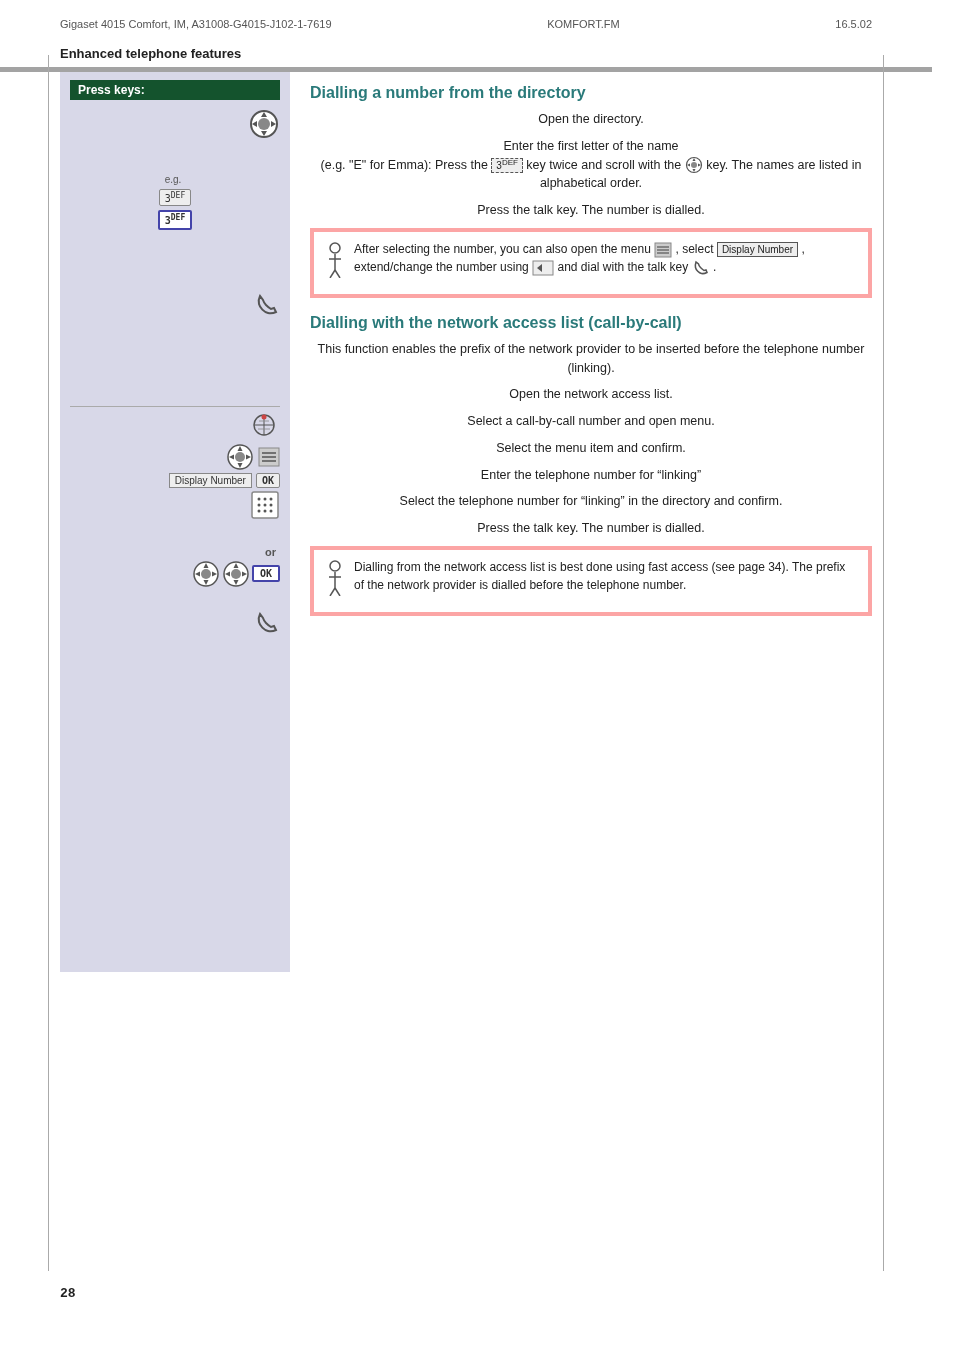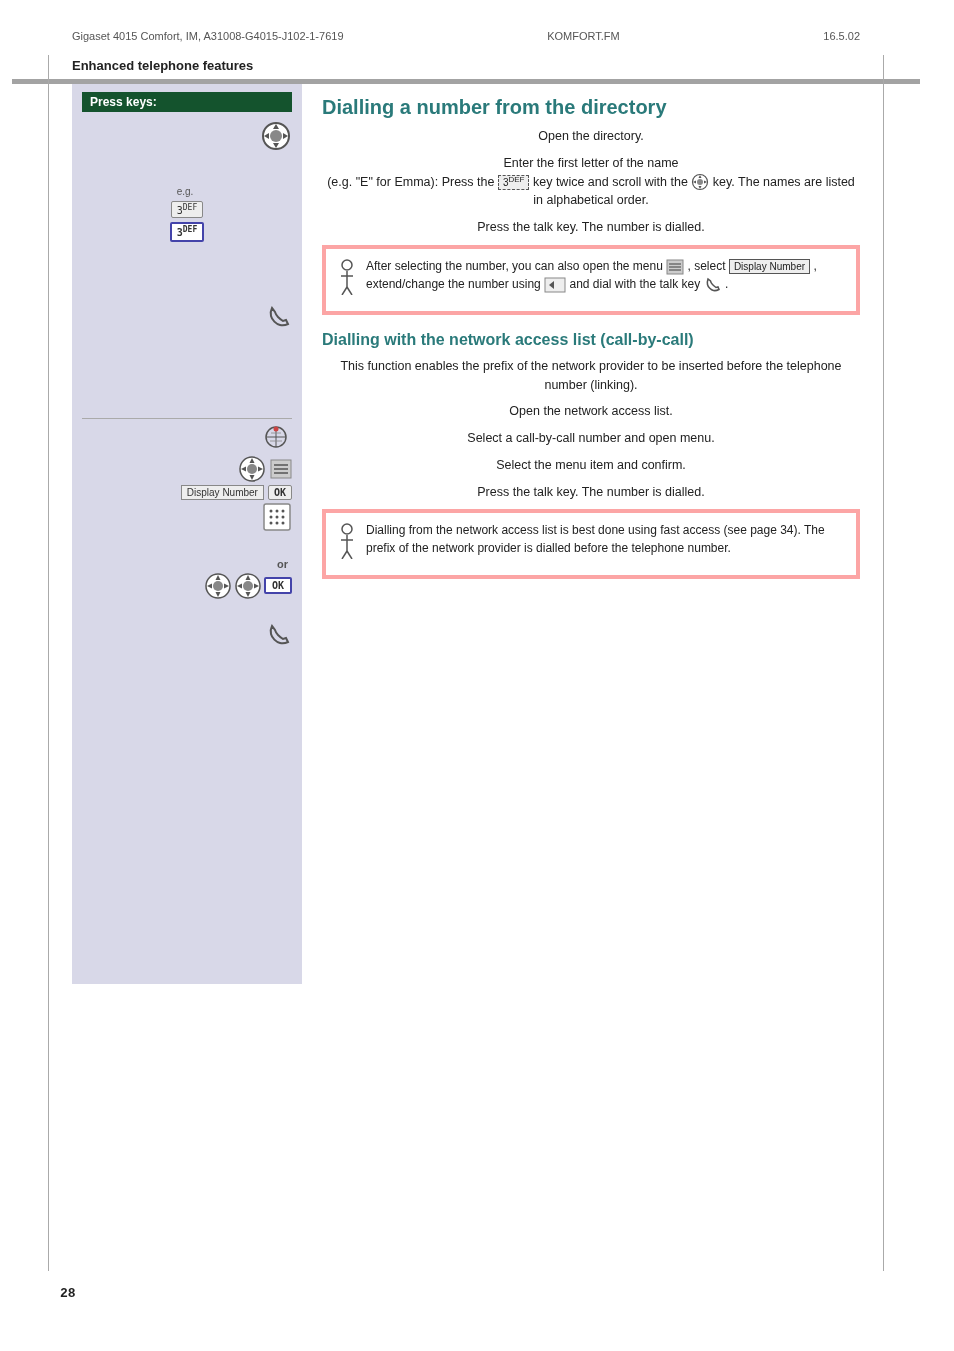--- a/index.html
+++ b/index.html
@@ -10,21 +10,21 @@
       font-family: Arial, Helvetica, sans-serif;
       font-size: 13px;
       color: #222;
       position: relative;
     }
 
     .page-wrapper {
       width: 932px;
       min-height: 1351px;
       position: relative;
-      padding: 12px;
+      padding: 0;
     }
 
     
     .header {
       display: flex;
       justify-content: space-between;
       align-items: center;
       padding: 18px 60px 6px 60px;
       font-size: 11px;
       color: #555;
@@ -88,21 +88,21 @@
 
     
     .right-col {
       flex: 1;
       padding: 8px 0 8px 20px;
     }
 
     
     .section-title {
       color: #2a7a7a;
-      font-size: 20px;
+      font-size: 16px;
       font-weight: bold;
       margin-bottom: 8px;
       margin-top: 4px;
     }
 
     .section-title2 {
       color: #2a7a7a;
       font-size: 16px;
       font-weight: bold;
       margin-bottom: 8px;
@@ -481,20 +481,22 @@
         </div>
       </div>
 
       <div class="section-title2">Dialling with the network access list (call-by-call)</div>
 
       <p class="para">This function enables the prefix of the network provider to be inserted before the telephone number (linking).</p>
 
       <p class="para">Open the network access list.</p>
       <p class="para">Select a call-by-call number and open menu.</p>
       <p class="para">Select the menu item and confirm.</p>
+      <p class="para">Enter the telephone number for “linking”</p>
+      <p class="para">Select the telephone number for “linking” in the directory and confirm.</p>
       <p class="para">Press the talk key. The number is dialled.</p>
 
       <div class="info-box">
         <div class="info-icon">
           <svg width="22" height="36" viewBox="0 0 22 36">
             <circle cx="11" cy="6" r="5" fill="none" stroke="#555" stroke-width="1.5"></circle>
             <line x1="11" y1="12" x2="11" y2="28" stroke="#555" stroke-width="1.5"></line>
             <line x1="5" y1="17" x2="17" y2="17" stroke="#555" stroke-width="1.5"></line>
             <line x1="11" y1="28" x2="6" y2="36" stroke="#555" stroke-width="1.5"></line>
             <line x1="11" y1="28" x2="16" y2="36" stroke="#555" stroke-width="1.5"></line>

